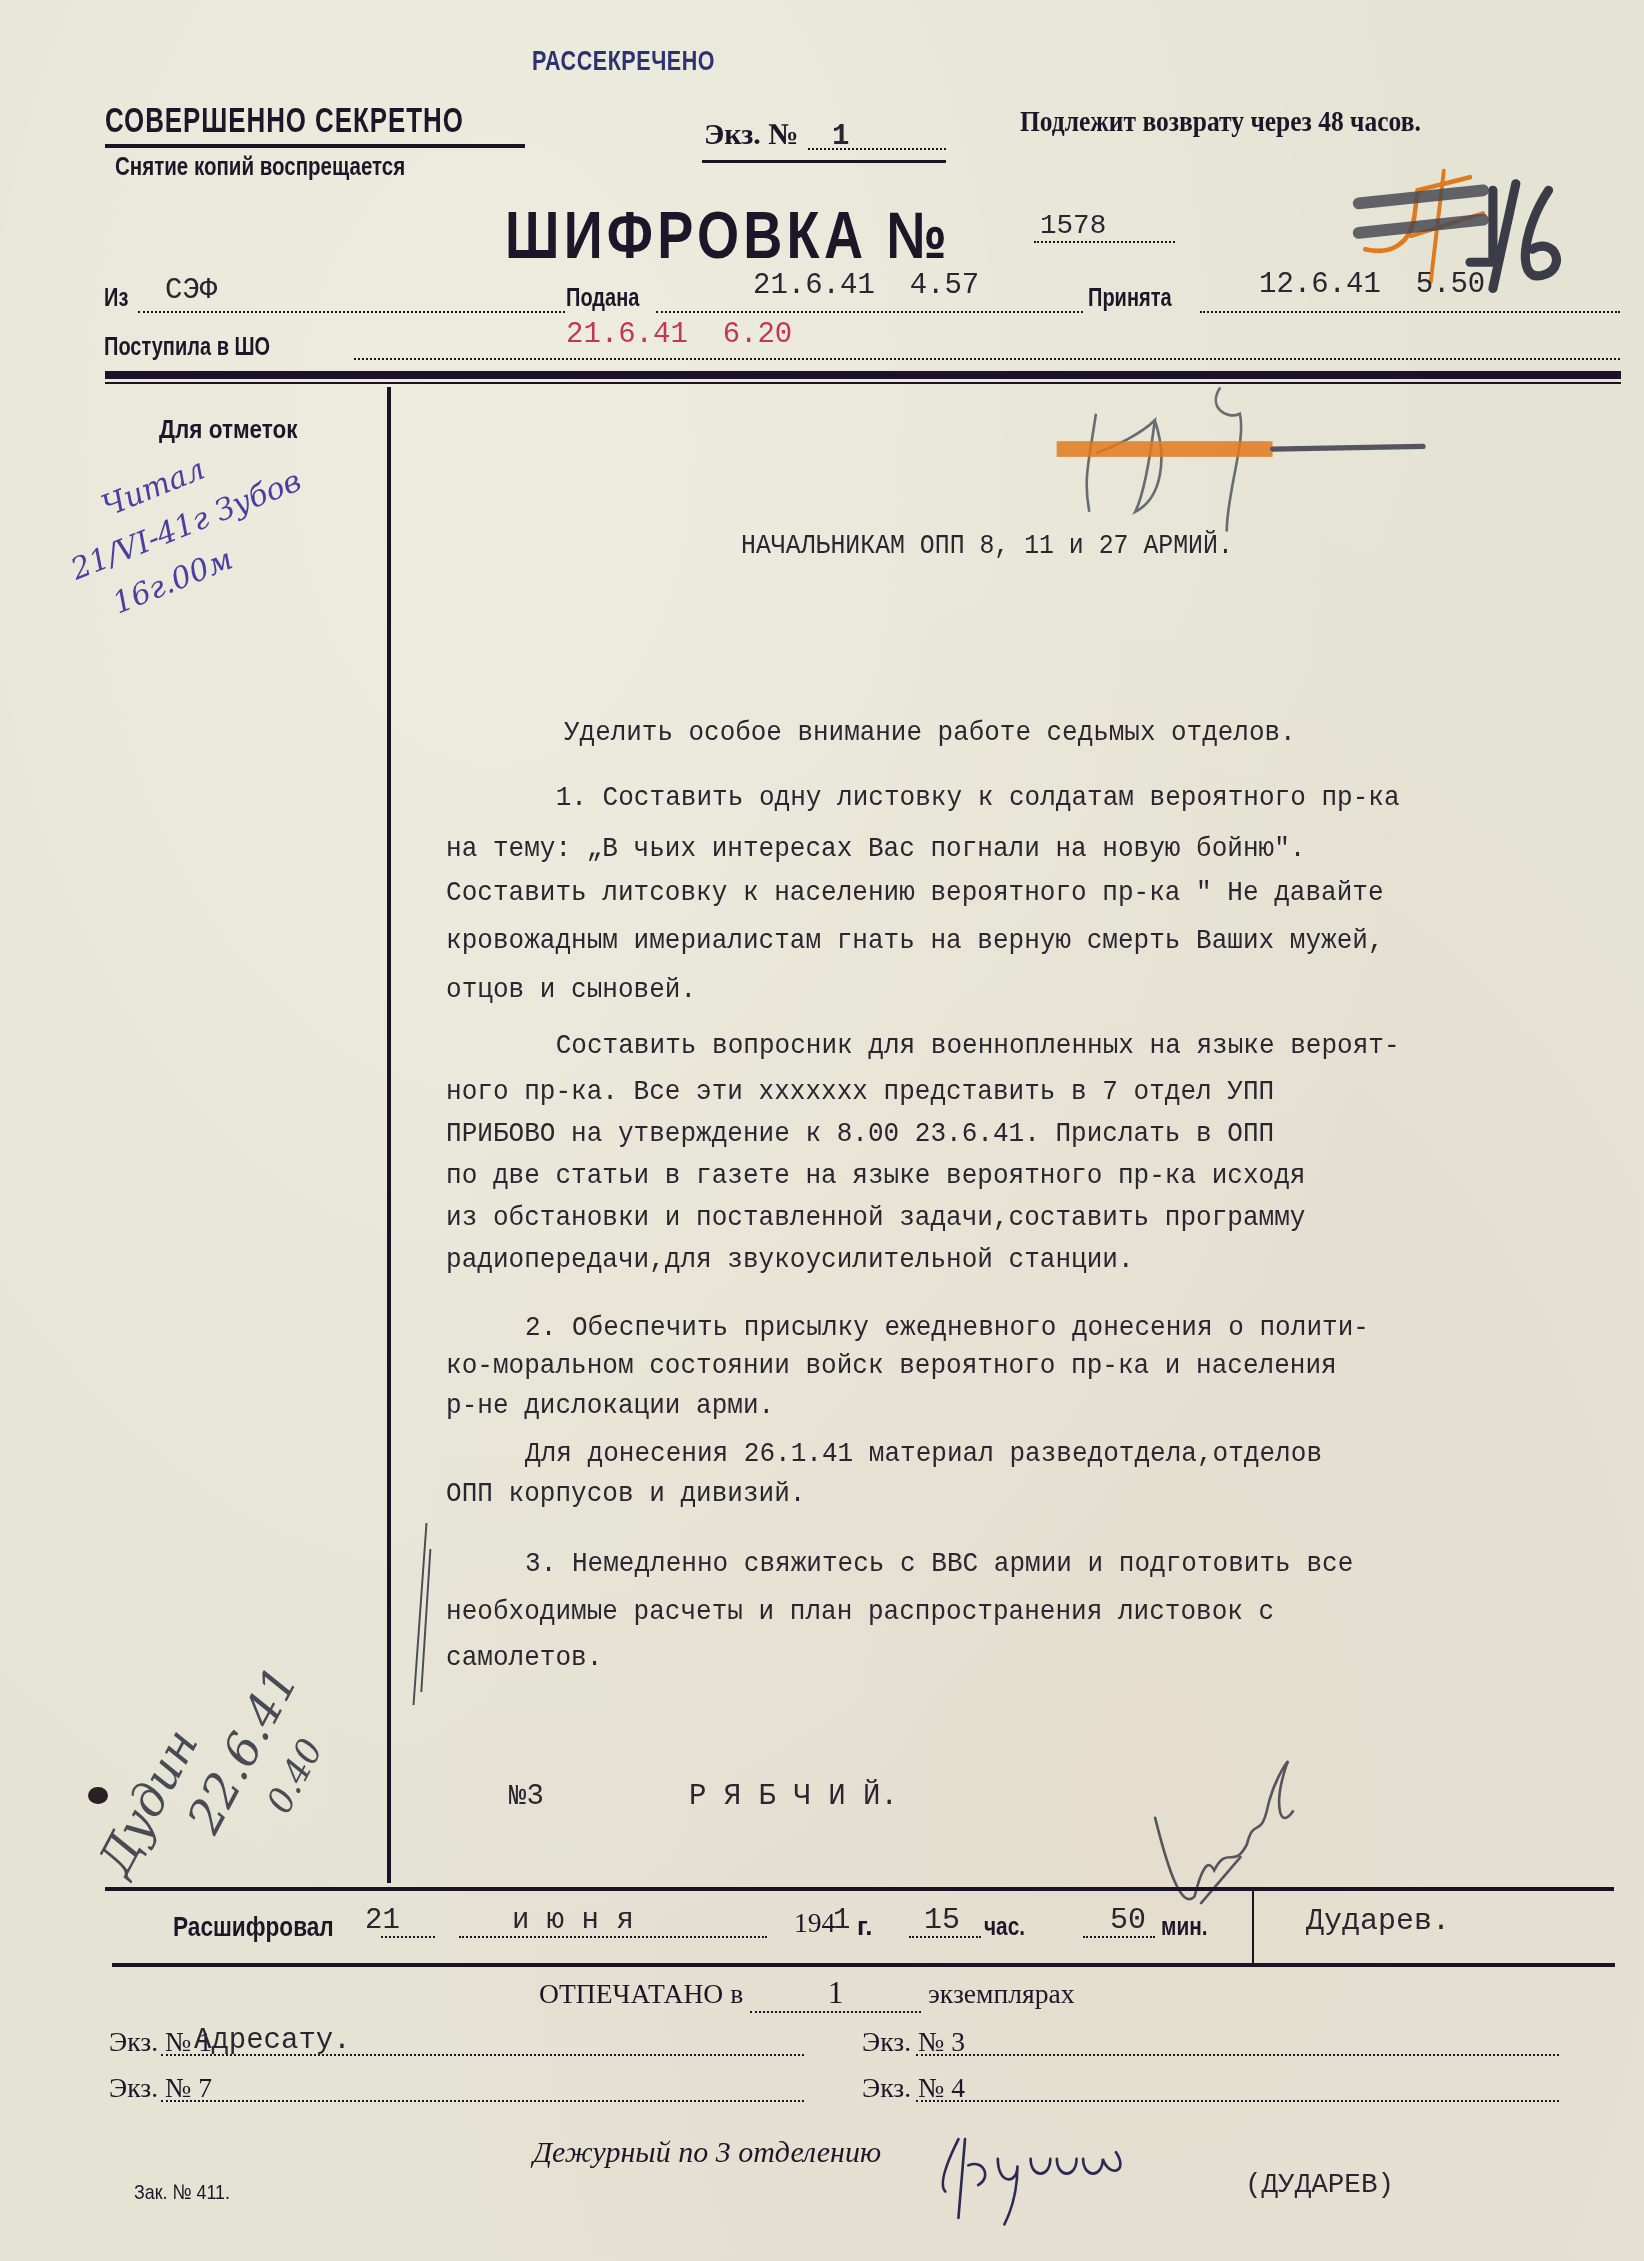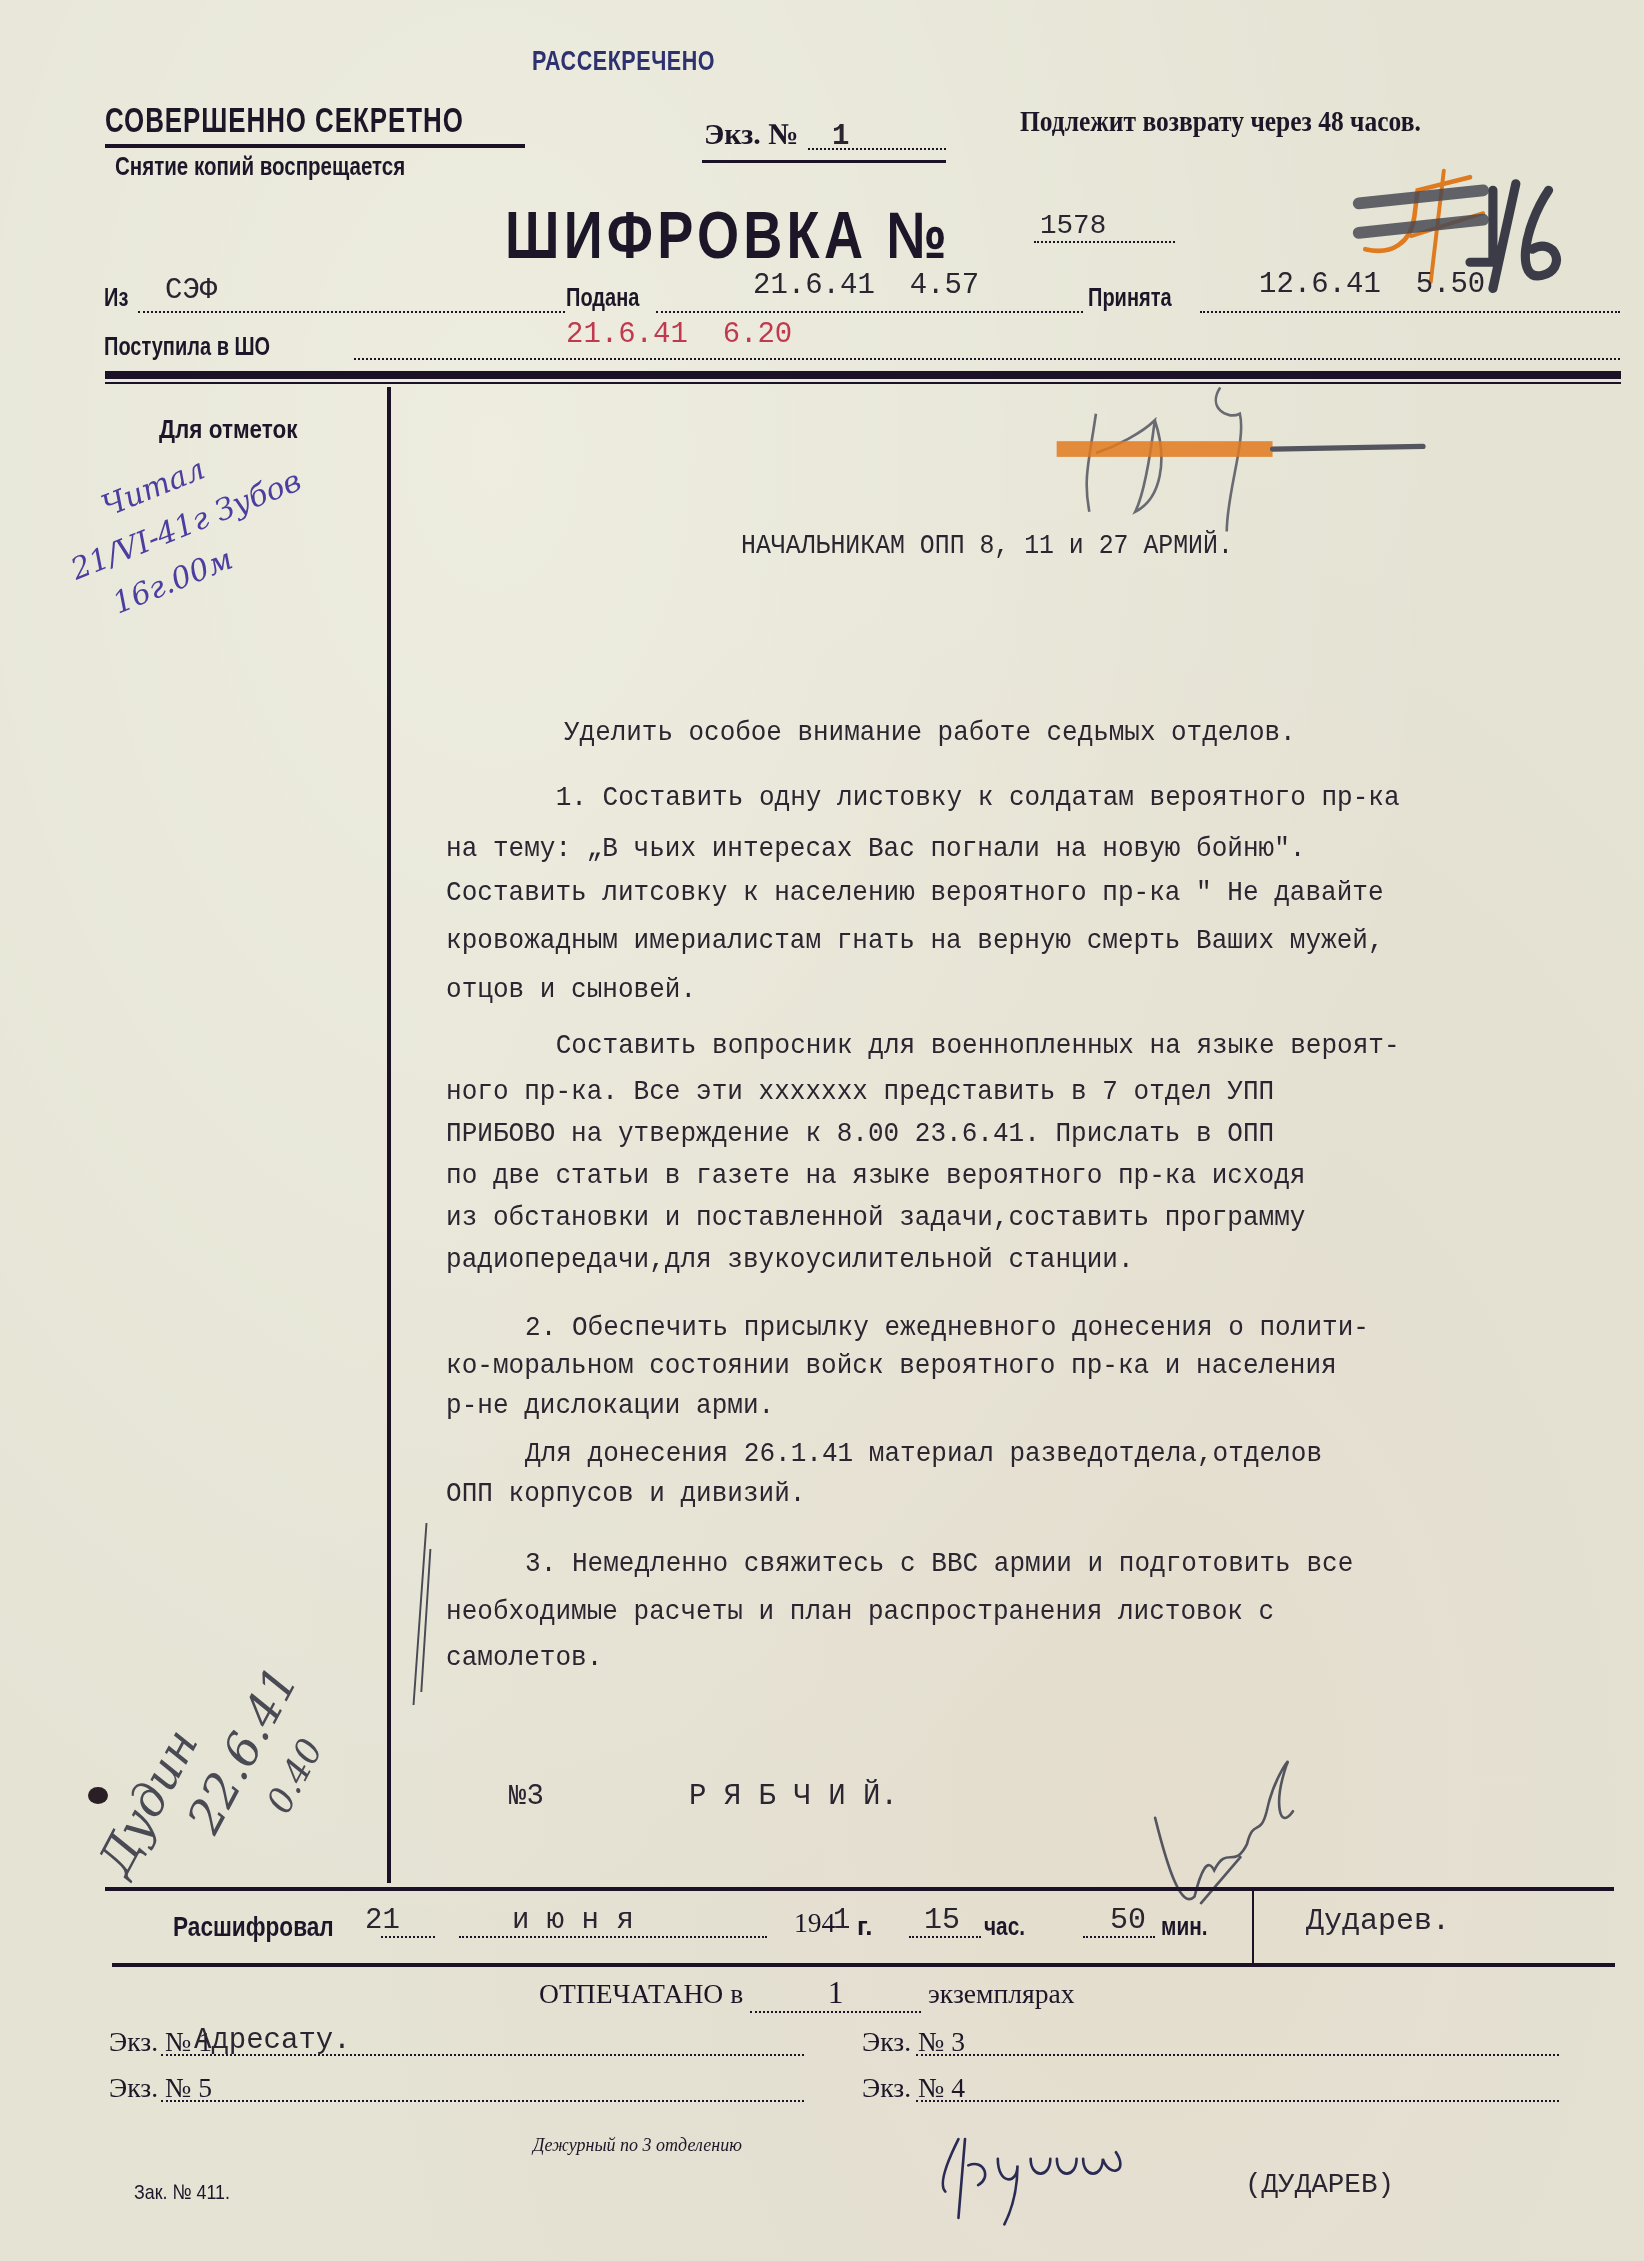--- a/index.html
+++ b/index.html
@@ -151,28 +151,28 @@
 <div class="abs serif" style="left:539px;top:1975px;font-size:27.6px;white-space:nowrap;">
   <span>ОТПЕЧАТАНО в</span>
   <span style="display:inline-block;width:171px;text-align:center;font-size:31.5px;border-bottom:2px dotted #1c1228;">1</span>
   <span>экземплярах</span>
 </div>
 
 <div class="abs serif" style="left:109px;top:2026px;font-size:27.6px;">Экз. № 1</div>
 <div class="abs mono" style="left:194px;top:2024px;font-size:29px;">Адресату.</div>
 <div class="dots" style="left:161px;top:2054px;width:643px;"></div>
 
-<div class="abs serif" style="left:109px;top:2072px;font-size:27.6px;">Экз. № 5</div>
+<div class="abs serif" style="left:109px;top:2072px;font-size:27.6px;">Экз. № 7</div>
 <div class="dots" style="left:161px;top:2100px;width:643px;"></div>
 
 <div class="abs serif" style="left:862px;top:2026px;font-size:27.6px;">Экз. № 3</div>
 <div class="dots" style="left:916px;top:2054px;width:643px;"></div>
 
 <div class="abs serif" style="left:862px;top:2072px;font-size:27.6px;">Экз. № 4</div>
 <div class="dots" style="left:916px;top:2100px;width:643px;"></div>
 
-<div class="abs serif" style="left:533px;top:2135px;font-size:18px;font-style:italic;text-align:center;">Дежурный по 3 отделению</div>
+<div class="abs serif" style="left:533px;top:2135px;font-size:30px;font-style:italic;text-align:center;">Дежурный по 3 отделению</div>
 <svg class="hand-svg" style="left:932px;top:2126px;" width="276" height="105" viewBox="0 0 420 160">
   <path d="M40 20 C20 60 10 90 20 100 M50 20 L40 140 M55 60 C80 50 90 80 70 90 M100 50 C100 90 130 90 130 60 C130 100 120 130 110 150 M150 50 C150 80 180 80 180 50 M190 50 C190 80 220 80 220 50 M230 50 C230 80 260 80 260 50 C270 80 300 70 280 40" stroke="#2a2a55" stroke-width="4" fill="none" stroke-linecap="round"></path>
 </svg>
 <div class="abs mono" style="left:1245px;top:2169px;font-size:27.6px;">(ДУДАРЕВ)</div>
 <div class="abs cond" style="left:134px;top:2180px;font-size:21px;font-weight:normal;transform:scaleX(0.85);">Зак. № 411.</div>
 
 
 </body></html>

